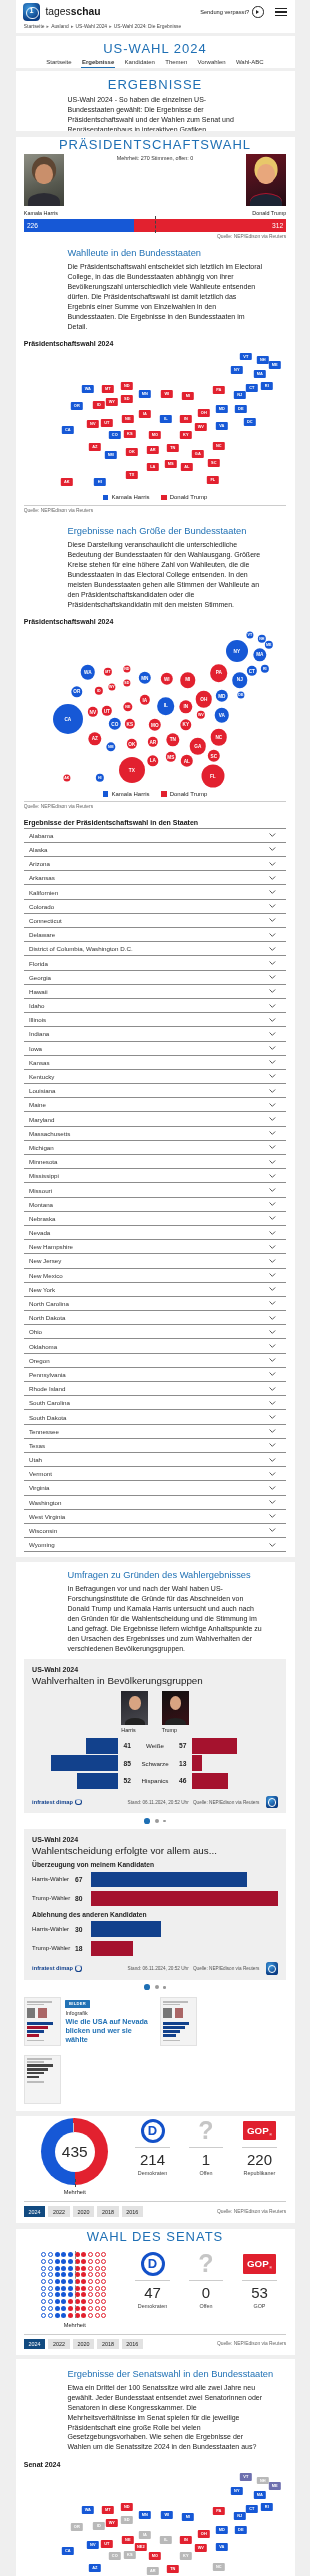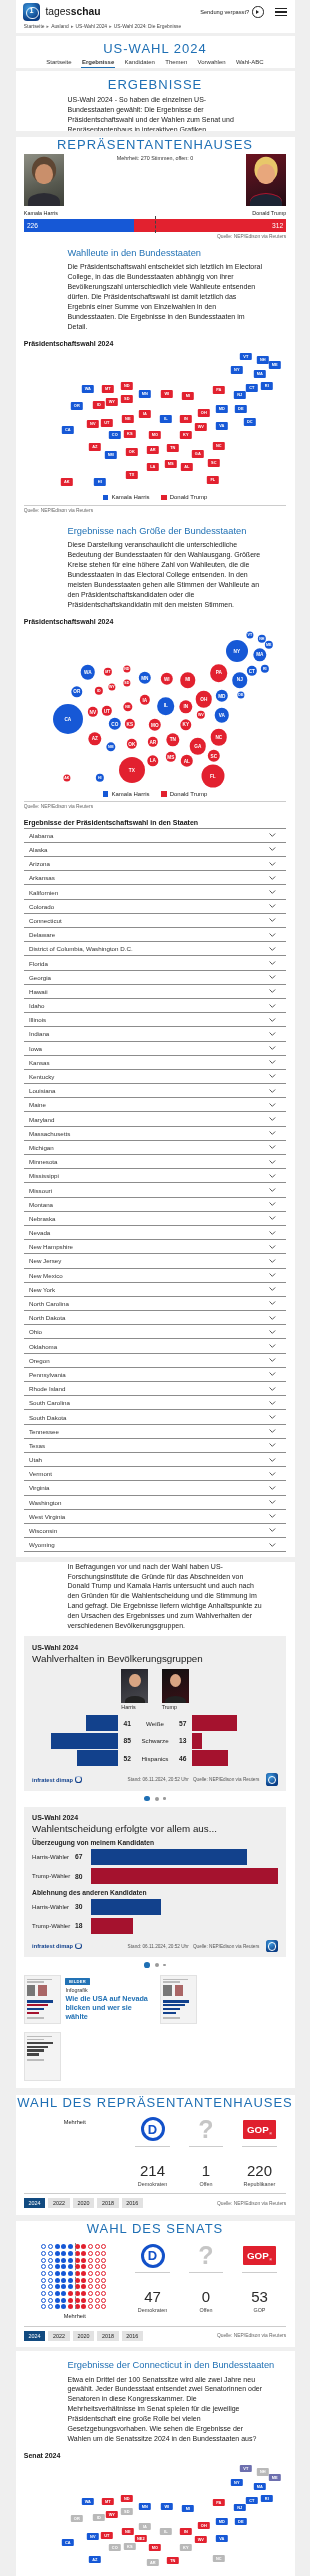--- a/index.html
+++ b/index.html
@@ -135,21 +135,21 @@
   .mehr{font-size:5.7px;color:#222;margin-top:4.1px}
   .cols3{flex:1;display:grid;grid-template-columns:1fr 1fr 1fr;text-align:center}
   .cols3 .logo-cell{height:29px;display:flex;align-items:center;justify-content:center}
   .d-logo{width:24px;height:24px;border-radius:50%;border:3.1px solid #1351c9;color:#1351c9;
     font-weight:bold;font-size:13px;display:flex;align-items:center;justify-content:center;box-sizing:border-box}
   .q-mark{font-size:25px;font-weight:bold;color:#c6c6c6;line-height:1}
   .gop-logo{width:33px;height:19.6px;background:#e0202e;border-radius:1px;color:#fff;font-weight:bold;
     font-size:9.8px;display:flex;align-items:center;justify-content:center}
   .gop-logo small{font-size:3.6px;align-self:flex-end;margin:0 0 3.6px 0.5px}
   .cols3 .ln{border-top:0.5px solid #ccc;margin:2.1px 9.3px 0}
-  .cols3 .cnt{font-size:15px;color:#2b2b2b;margin-top:15px}
+  .cols3 .cnt{font-size:15px;color:#2b2b2b;margin-top:3px}
   .cols3 .lb{font-size:5.4px;color:#444;margin-top:2.1px}
   .yt-row{display:flex;align-items:center;border-top:0.5px solid #ccc;margin:6.2px 8.3px 0;padding:4.1px 0 5.2px;gap:3.1px}
   .yt{font-size:5.4px;padding:2.1px 4.7px;background:#e2e2e2;color:#222;cursor:pointer}
   .yt.on{background:#114a80;color:#fff}
   .yt-row .src{margin-left:auto}
   .seats-wrap{width:102px;text-align:center}
   .seatgrid{position:relative;width:67px;margin:3.1px auto 0}
   .seatgrid .rw{display:flex;gap:1.7px;margin-bottom:1.7px}
   .seatgrid .dt{width:5px;height:5px;border-radius:50%;box-sizing:border-box}
   .dt.B{background:#1658d6}.dt.R{background:#e2212f}
@@ -187,21 +187,21 @@
       <span class="tab">Wahl-ABC</span>
     </div>
 </div>
 
 <div class="block" style="height:60px;overflow:hidden">
   <div class="sec-title">ERGEBNISSE</div>
   <div class="para" style="text-align:left;margin:3.1px 57px 0 52px">US-Wahl 2024 - So haben die einzelnen US-Bundesstaaten gewählt: Die Ergebnisse der Präsidentschaftswahl und der Wahlen zum Senat und Repräsentantenhaus in interaktiven Grafiken.</div>
 </div>
 
 <div class="block" style="padding-bottom:5.2px">
-  <div class="sec-title">REPRÄSENTANTENHAUSES</div>
+  <div class="sec-title">PRÄSIDENTSCHAFTSWAHL</div>
   <div class="pres-hero">
     <div class="majority">Mehrheit: 270 Stimmen, offen: 0</div>
     <div class="photo harris left"></div>
     <div class="photo trump right"></div>
   </div>
   <div class="names">
     <span>Kamala Harris</span>
     <span>Donald Trump</span>
   </div>
   <div class="ev-bar">
@@ -655,20 +655,21 @@
       <div class="acc-row">
         <span>Wyoming</span>
         <i style="margin-left: auto; margin-right: 5.2px; line-height: 0;"><svg width="6.7" height="4.1" viewBox="0 0 13 8">
             <path d="M1 1 L6.5 6.5 L12 1" fill="none" stroke="#333" stroke-width="1.6"></path>
           </svg></i>
       </div>
     </div>
 </div>
 
 <div class="block" style="padding-bottom:4.1px">
+  <div class="sub-head" style="margin-top:0;padding-top:8.3px">Umfragen zu Gründen des Wahlergebnisses</div>
   <div class="para">In Befragungen vor und nach der Wahl haben US-Forschungsinstitute die Gründe für das Abschneiden von Donald Trump und Kamala Harris untersucht und auch nach den Gründen für die Wahlentscheidung und die Stimmung im Land gefragt. Die Ergebnisse liefern wichtige Anhaltspunkte zu den Ursachen des Ergebnisses und zum Wahlverhalten der verschiedenen Bevölkerungsgruppen.</div>
 
   <div class="card">
     <div class="kick">US-Wahl 2024</div>
     <div class="ttl">Wahlverhalten in Bevölkerungsgruppen</div>
     <div class="cand-row">
       <div class="cand">
           <div class="photo2 harris"></div>
         <div class="nm">Harris</div>
         </div>
@@ -775,23 +776,26 @@
           <div class="bar-mini" style="width: 70%; background: rgb(68, 68, 68);"></div>
           <div class="bar-mini" style="width: 55%; background: rgb(68, 68, 68);"></div>
           <div class="bar-mini" style="width: 40%; background: rgb(68, 68, 68);"></div>
           <div class="tl s" style="margin-top: 3.1px;"></div>
         </div>
       </div>
     </div>
 </div>
 
 <div class="block" style="padding-bottom:1px">
-  <div class="sec-title">WAHL DES REPRÄSENTANTENHAUSES</div>
   <div class="chamber">
     <div class="donut-wrap">
+      <div class="donut">
+        <div class="hole">435</div>
+        <div class="mk"></div>
+      </div>
       <div class="mehr">Mehrheit</div>
     </div>
     <div class="cols3">
         <div>
           <div class="logo-cell">
             <div class="d-logo">D</div>
           </div>
           <div class="ln"></div>
           <div class="cnt">214</div>
           <div class="lb">Demokraten</div>
@@ -984,21 +988,21 @@
       <span class="yt on">2024</span>
       <span class="yt">2022</span>
       <span class="yt">2020</span>
       <span class="yt">2018</span>
       <span class="yt">2016</span>
       <span class="src">Quelle: NEP/Edison via Reuters</span>
     </div>
 </div>
 
 <div class="block" style="padding-bottom:5.2px">
-  <div class="sub-head" style="margin-top:0;padding-top:9.3px">Ergebnisse der Connecticut in den Bundesstaaten</div>
+  <div class="sub-head" style="margin-top:0;padding-top:9.3px">Ergebnisse der Senatswahl in den Bundesstaaten</div>
   <div class="para">Etwa ein Drittel der 100 Senatssitze wird alle zwei Jahre neu gewählt. Jeder Bundesstaat entsendet zwei Senatorinnen oder Senatoren in diese Kongresskammer. Die Mehrheitsverhältnisse im Senat spielen für die jeweilige Präsidentschaft eine große Rolle bei vielen Gesetzgebungsvorhaben. Wie sehen die Ergebnisse der Wahlen um die Senatssitze 2024 in den Bundesstaaten aus?</div>
   <div class="bold-label">Senat 2024</div>
   <div class="map" style="height:139px">
       <div class="tile" style="left: 64px; top: 39px; background: rgb(22, 88, 214);">WA</div>
       <div class="tile" style="left: 53px; top: 56px; background: rgb(185, 185, 185);">OR</div>
       <div class="tile" style="left: 44px; top: 80px; background: rgb(22, 88, 214);">CA</div>
       <div class="tile" style="left: 75px; top: 55px; background: rgb(185, 185, 185);">ID</div>
       <div class="tile" style="left: 69px; top: 74px; background: rgb(22, 88, 214);">NV</div>
       <div class="tile" style="left: 83px; top: 73px; background: rgb(226, 33, 47);">UT</div>
       <div class="tile" style="left: 71px; top: 97px; background: rgb(22, 88, 214);">AZ</div>

